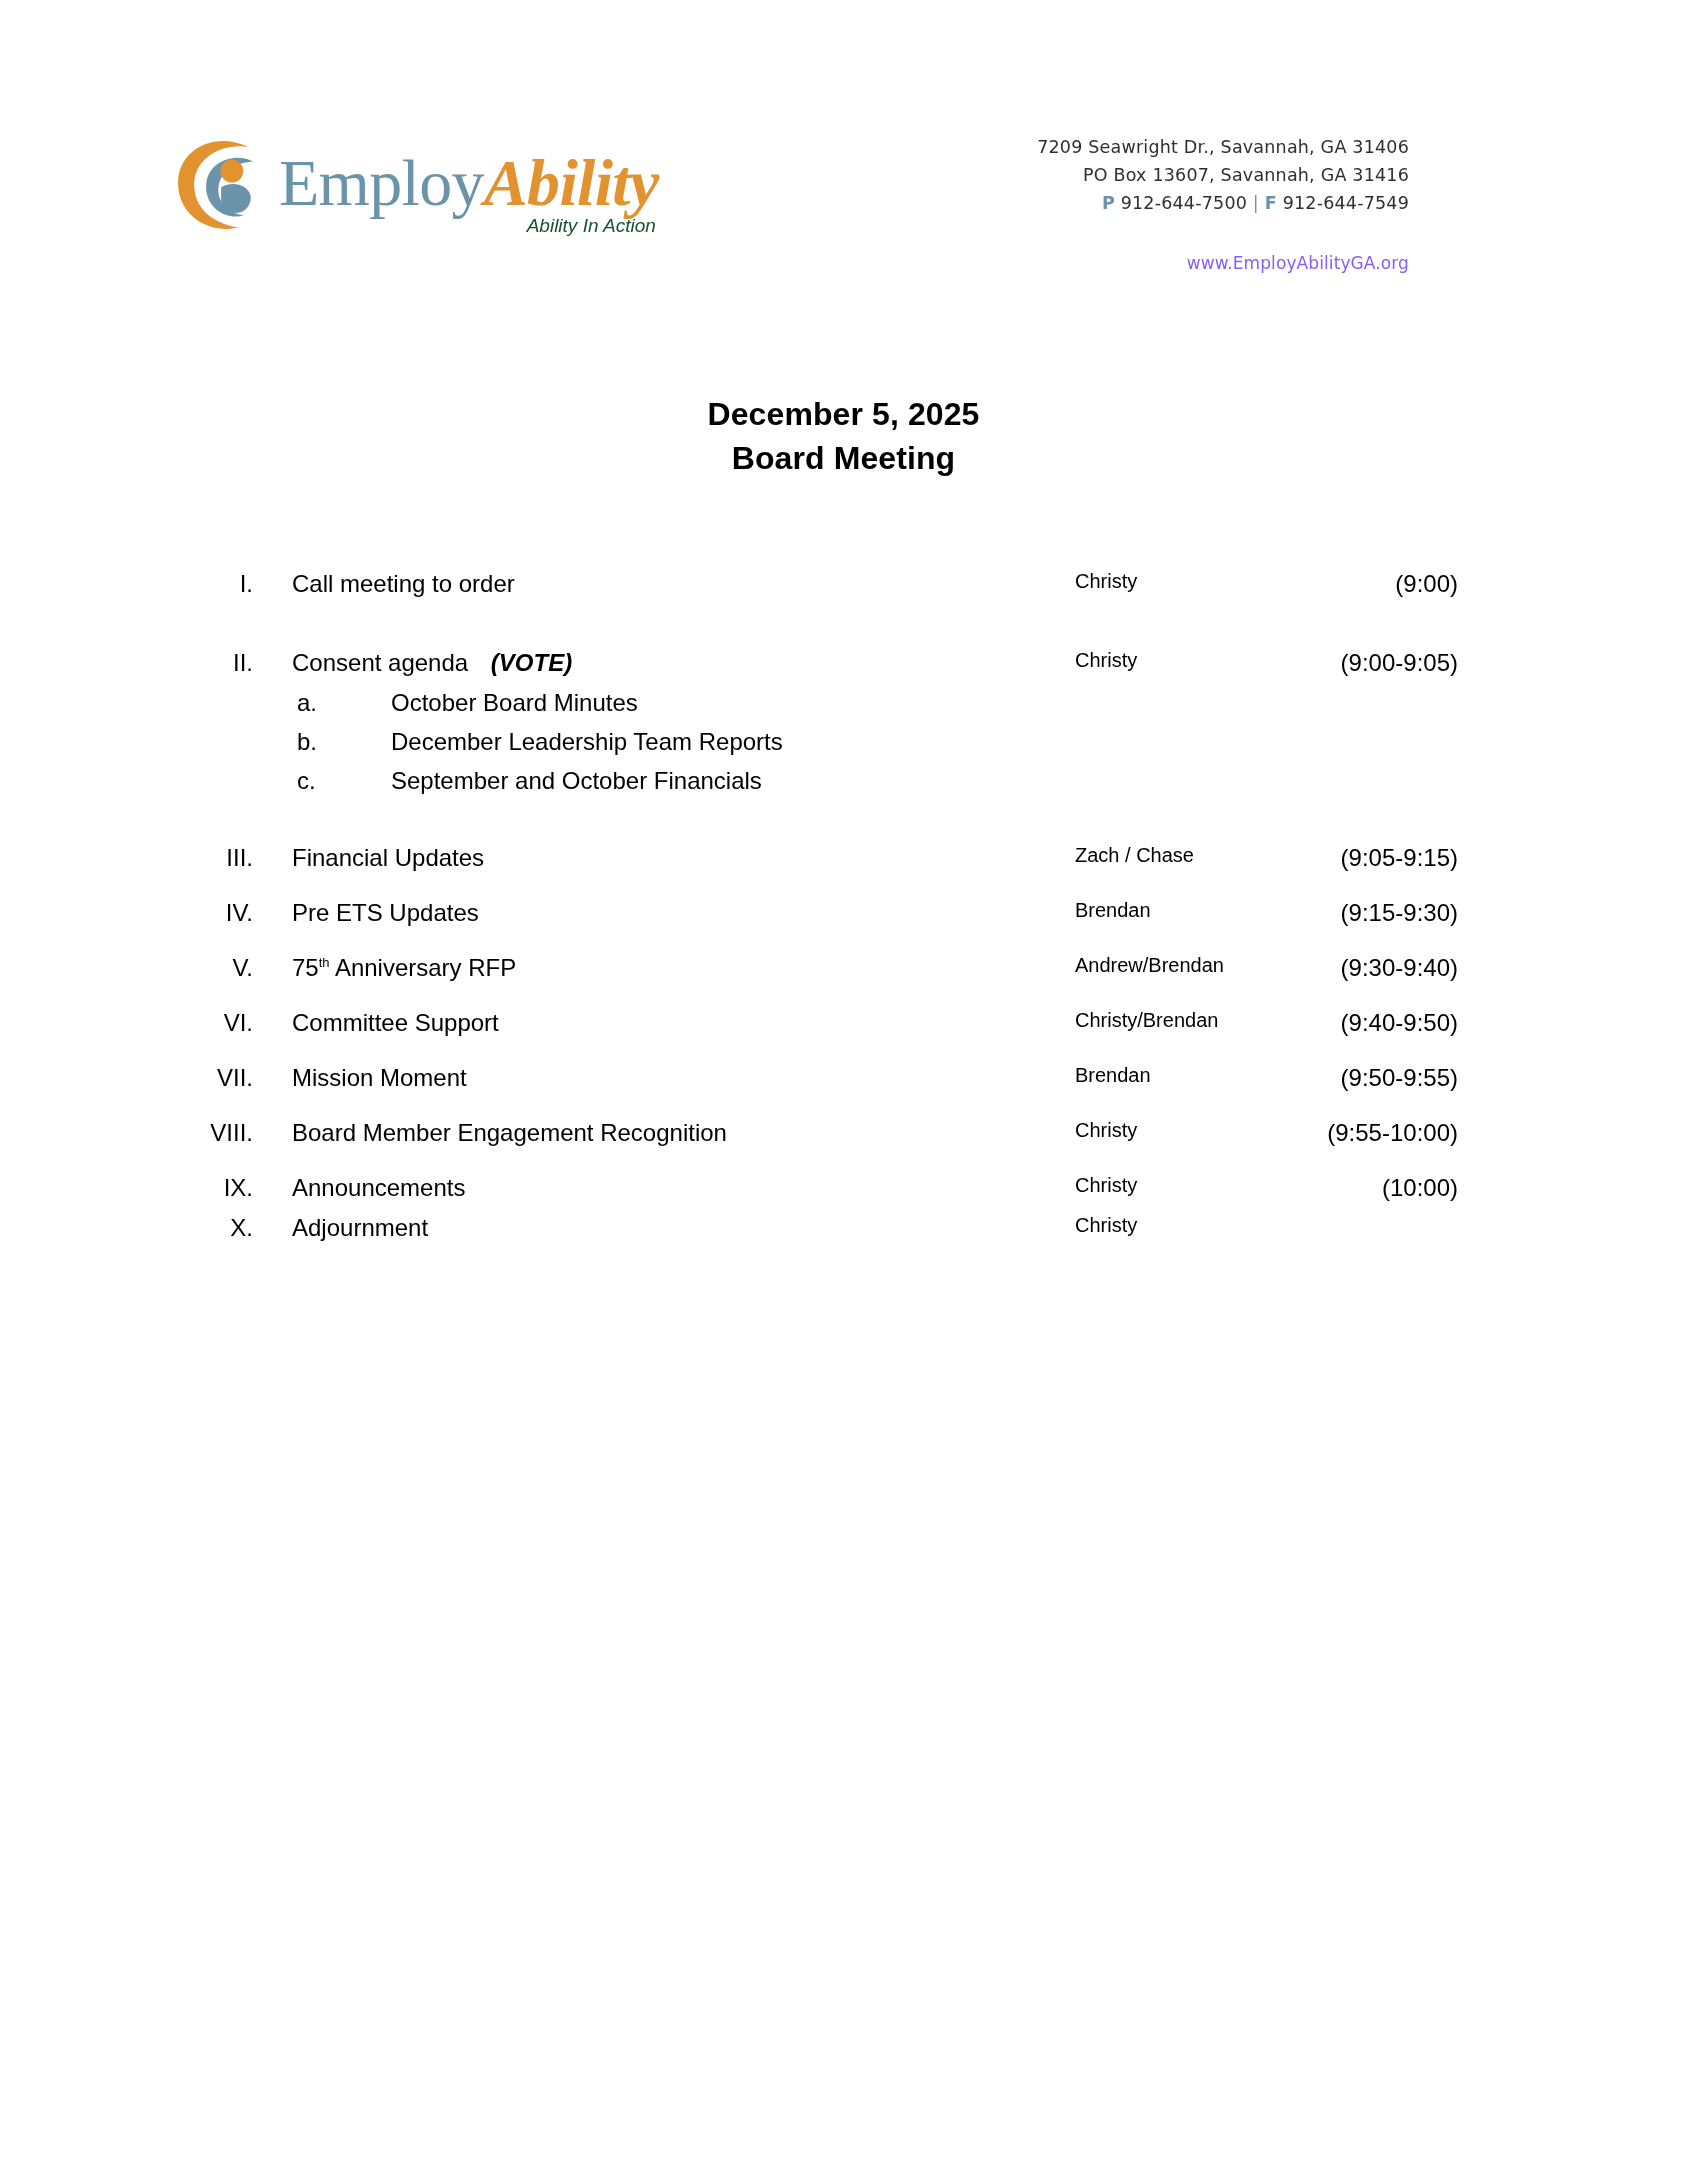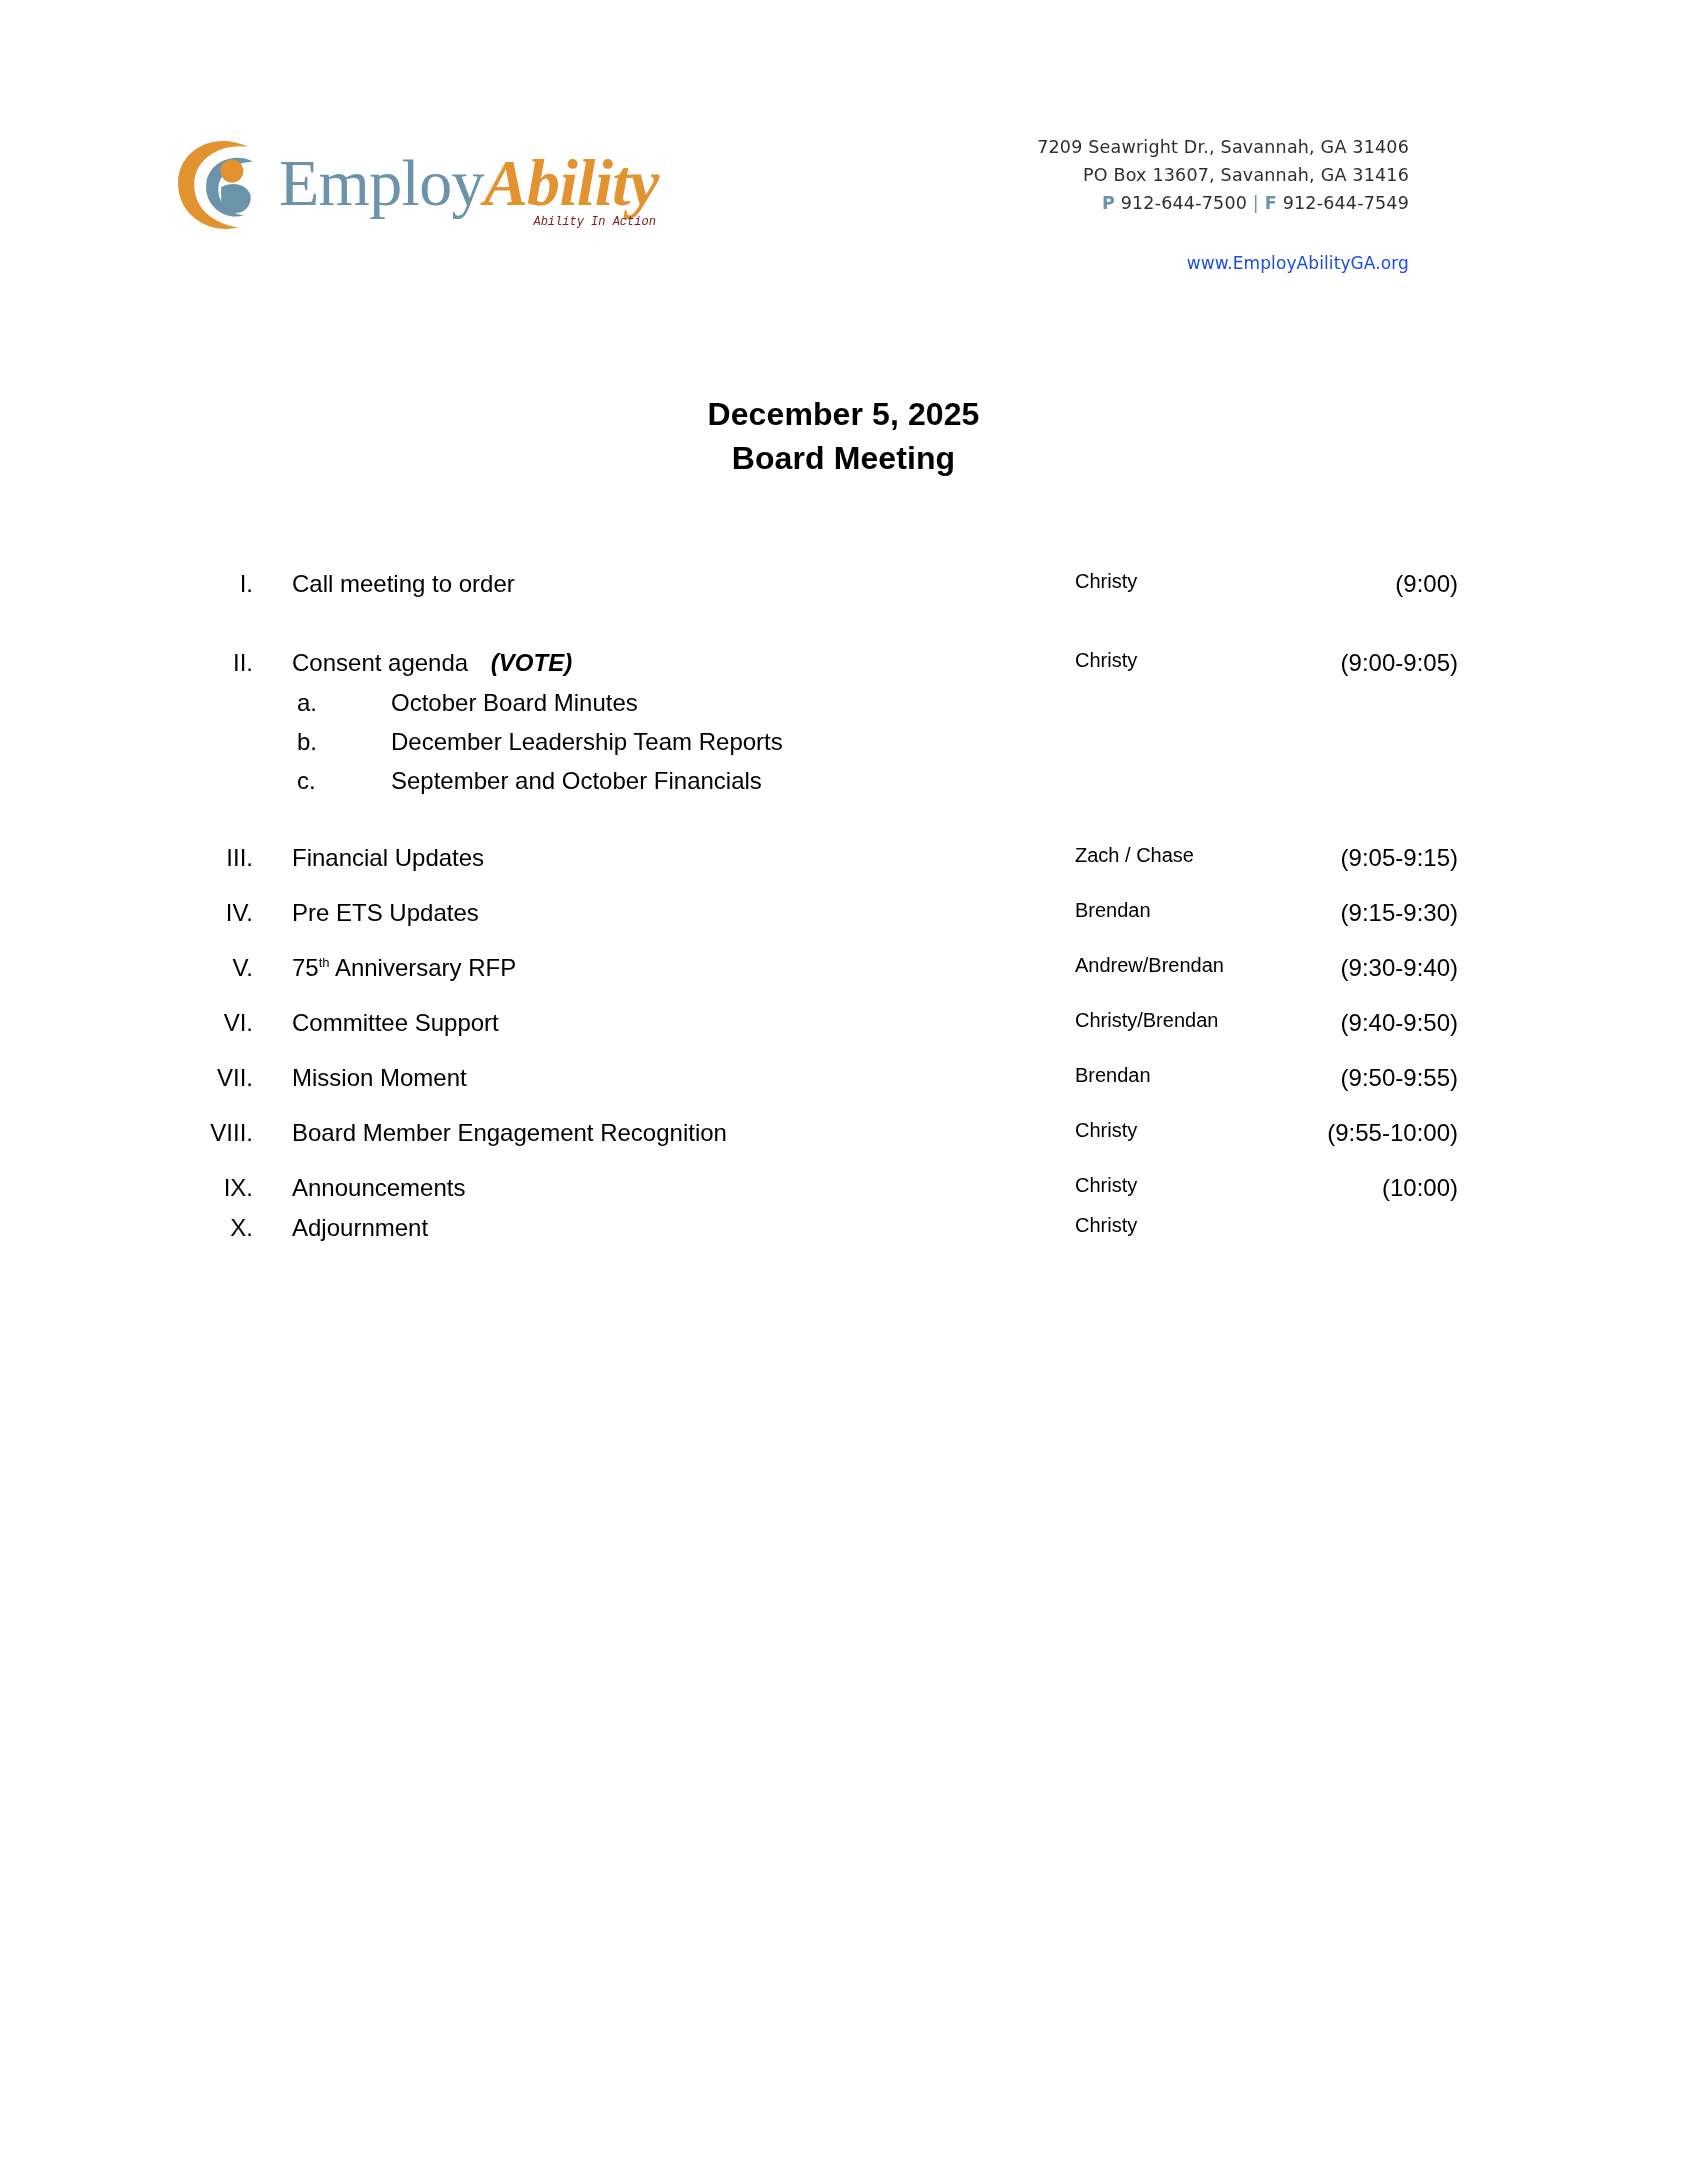--- a/index.html
+++ b/index.html
@@ -60,24 +60,24 @@
   }
   .logo-ability {
     color: #e2922f;
     font-style: italic;
     font-weight: bold;
   }
   .logo-tag {
     position: absolute;
     right: 2.7px;
     top: 65px;
-    font-family: Liberation Mono, monospace;
+    font-family: Liberation Sans, sans-serif;
     font-style: italic;
-    font-size: 12px;
-    color: #7f1d1d;
+    font-size: 19px;
+    color: #14532d;
     white-space: nowrap;
   }
 
   .contact-block {
     position: absolute;
     right: 278px;
     top: 17.5px;
     text-align: right;
     font-family: "DejaVu Sans", sans-serif;
     font-size: 17.5px;
@@ -92,21 +92,21 @@
   .contact-block .sep {
     color: #6b94ab;
   }
   .website {
     position: absolute;
     right: 278px;
     top: 138px;
     text-align: left;
     font-family: "DejaVu Sans", sans-serif;
     font-size: 17px;
-    color: #1d4ed8;
+    color: #8b5cf6;
     letter-spacing: 0.1px;
   }
 
   
   .doc-title {
     position: absolute;
     top: 393px;
     left: 0;
     width: 1687px;
     text-align: center;

